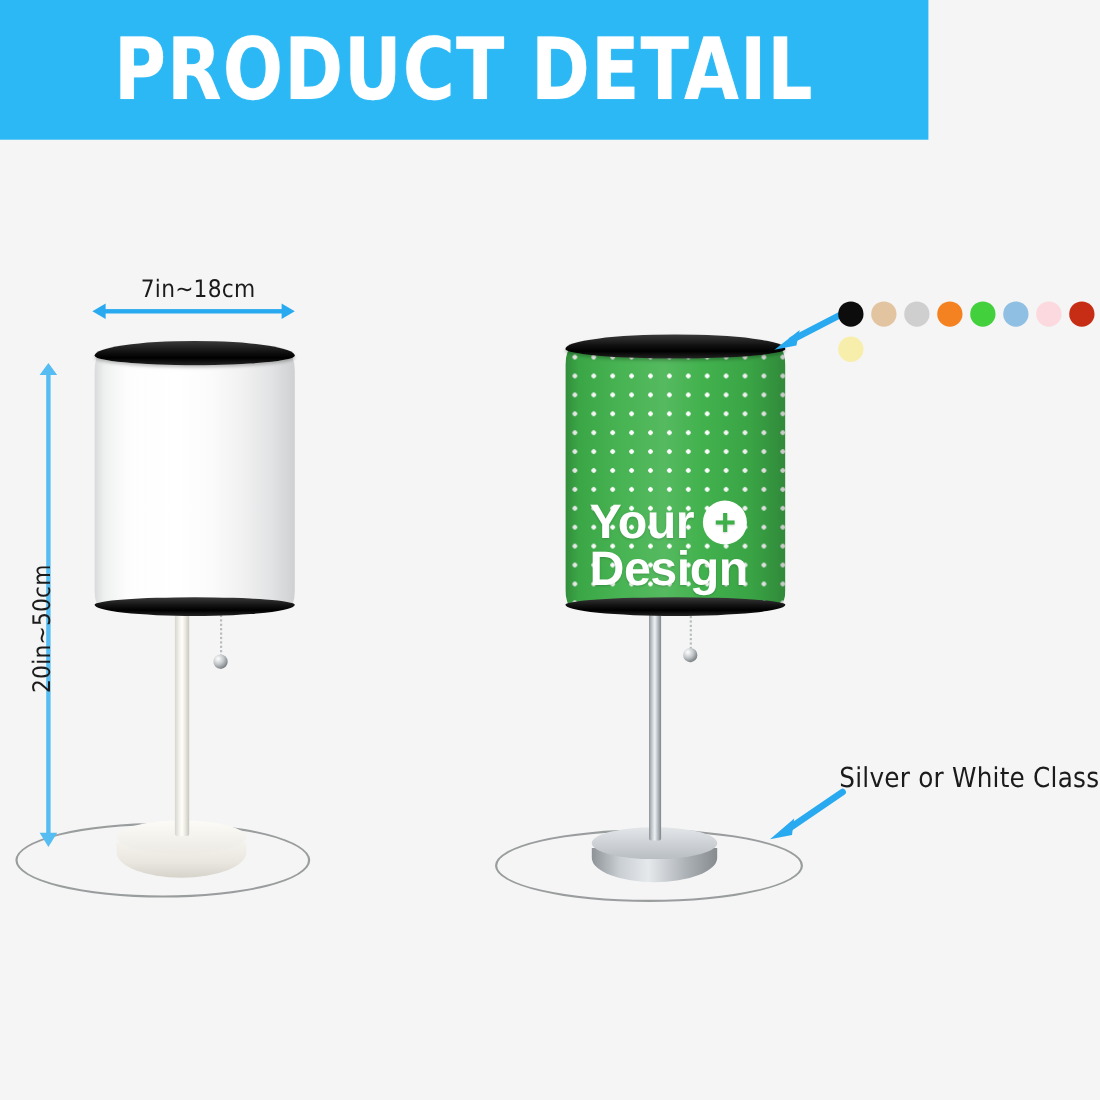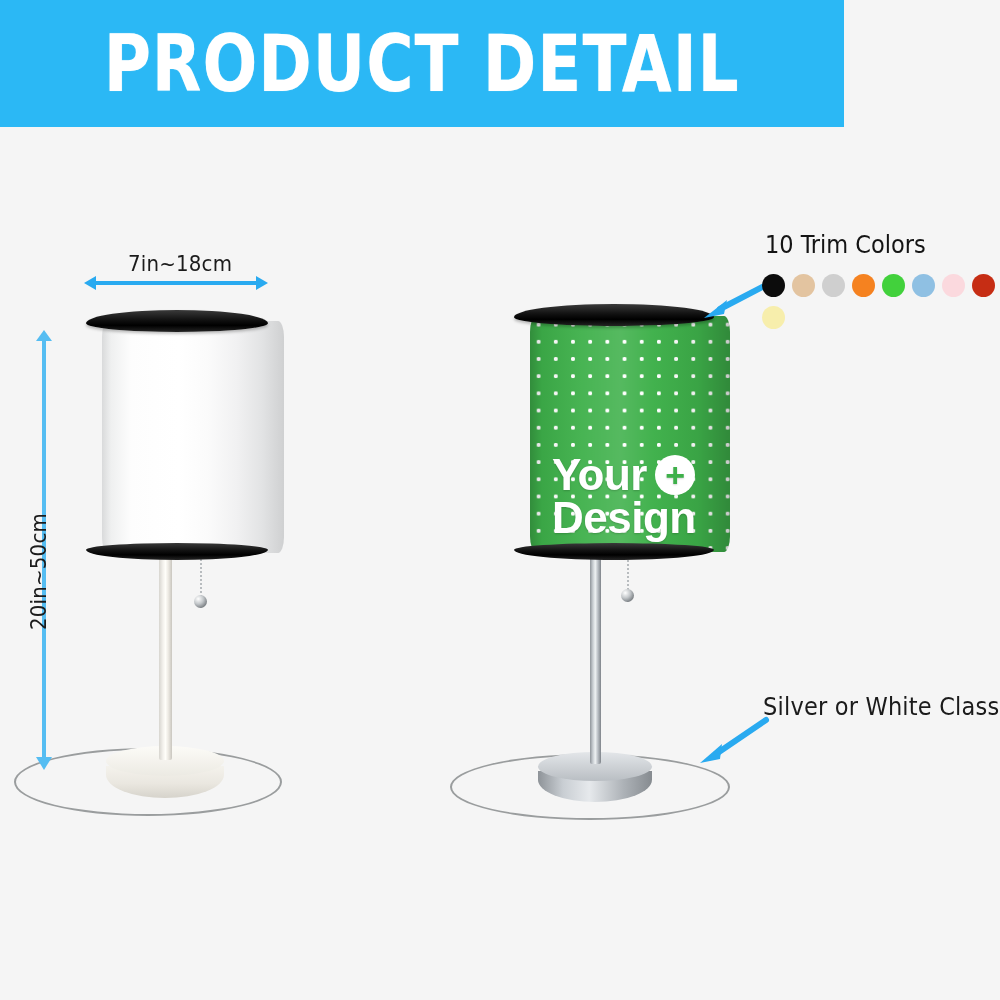--- a/index.html
+++ b/index.html
@@ -51,21 +51,21 @@
     border-radius: 50% / 60% 60% 40% 40%;
     box-shadow: 0 2px 3px rgba(0,0,0,0.25);
   }
   .trim.bottom {
     bottom: 0; height: 17px;
     border-radius: 50% / 40% 40% 60% 60%;
   }
 
   .shade-body {
     position: absolute;
-    left: 16px; width: 100%;
+    left: 0; width: 100%;
     overflow: hidden;
   }
   .shade-white {
     background:
       linear-gradient(90deg,
         #d9dadb 0%, #eff0f0 5%, #fdfdfd 16%,
         #ffffff 42%, #fbfbfb 58%, #f1f1f2 74%,
         #e2e3e4 88%, #cfd0d1 100%);
     border-radius: 6px / 16px;
   }
@@ -276,21 +276,20 @@
             <span class="plus-badge">+</span>
           </div>
           <div style="margin-top:2px;">Design</div>
         </div>
       </div>
       <div class="trim top"></div>
       <div class="trim bottom"></div>
     </div>
   </div>
 
-  <div class="swatch-label" style="left:765px; top:230px;">10 Trim Colors</div>
 
   <div class="arrow-diag" style="left:700px; top:276px; width:80px; height:46px;">
     <svg width="80" height="46" viewBox="0 0 80 46">
       <line x1="78" y1="3" x2="20" y2="33" stroke="#29aaf0" stroke-width="6" stroke-linecap="round"></line>
       <polygon points="4,42 27,24 24,38" fill="#29aaf0"></polygon>
     </svg>
   </div>
 
   <div class="swatch" style="left:762px; top:274px; background:#0c0c0c;"></div>
   <div class="swatch" style="left:792px; top:274px; background:#e3c4a0;"></div>

